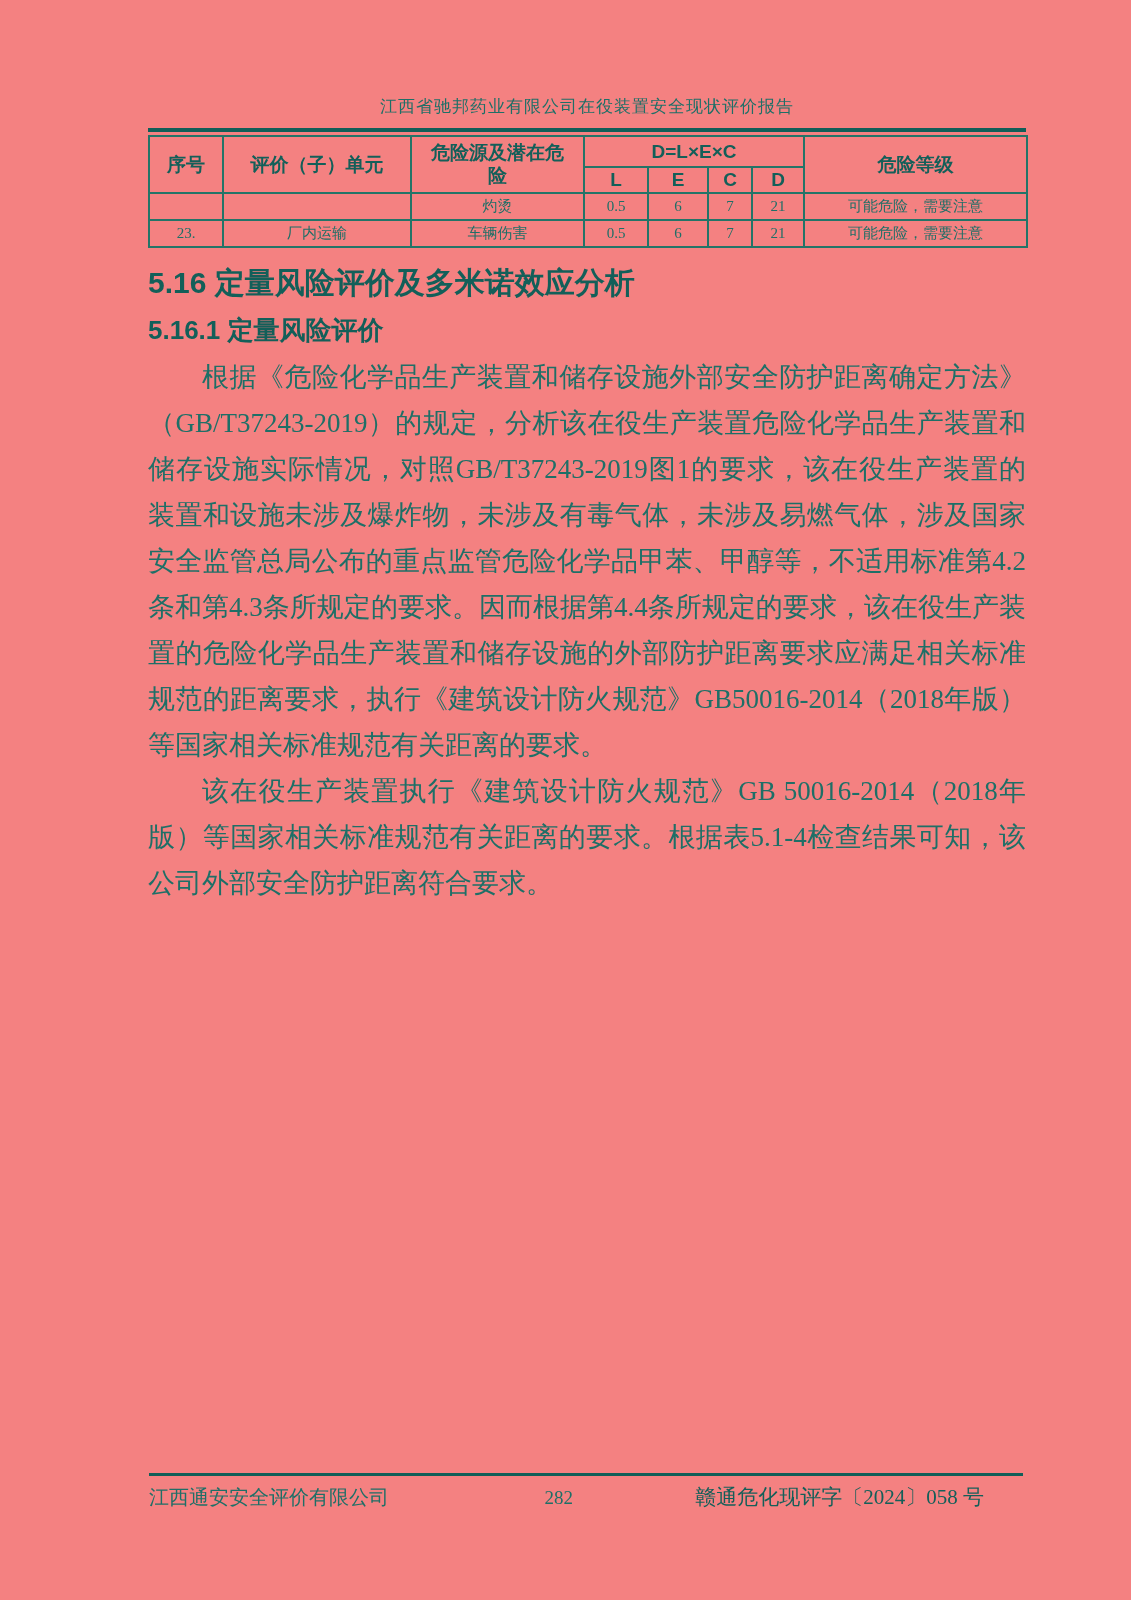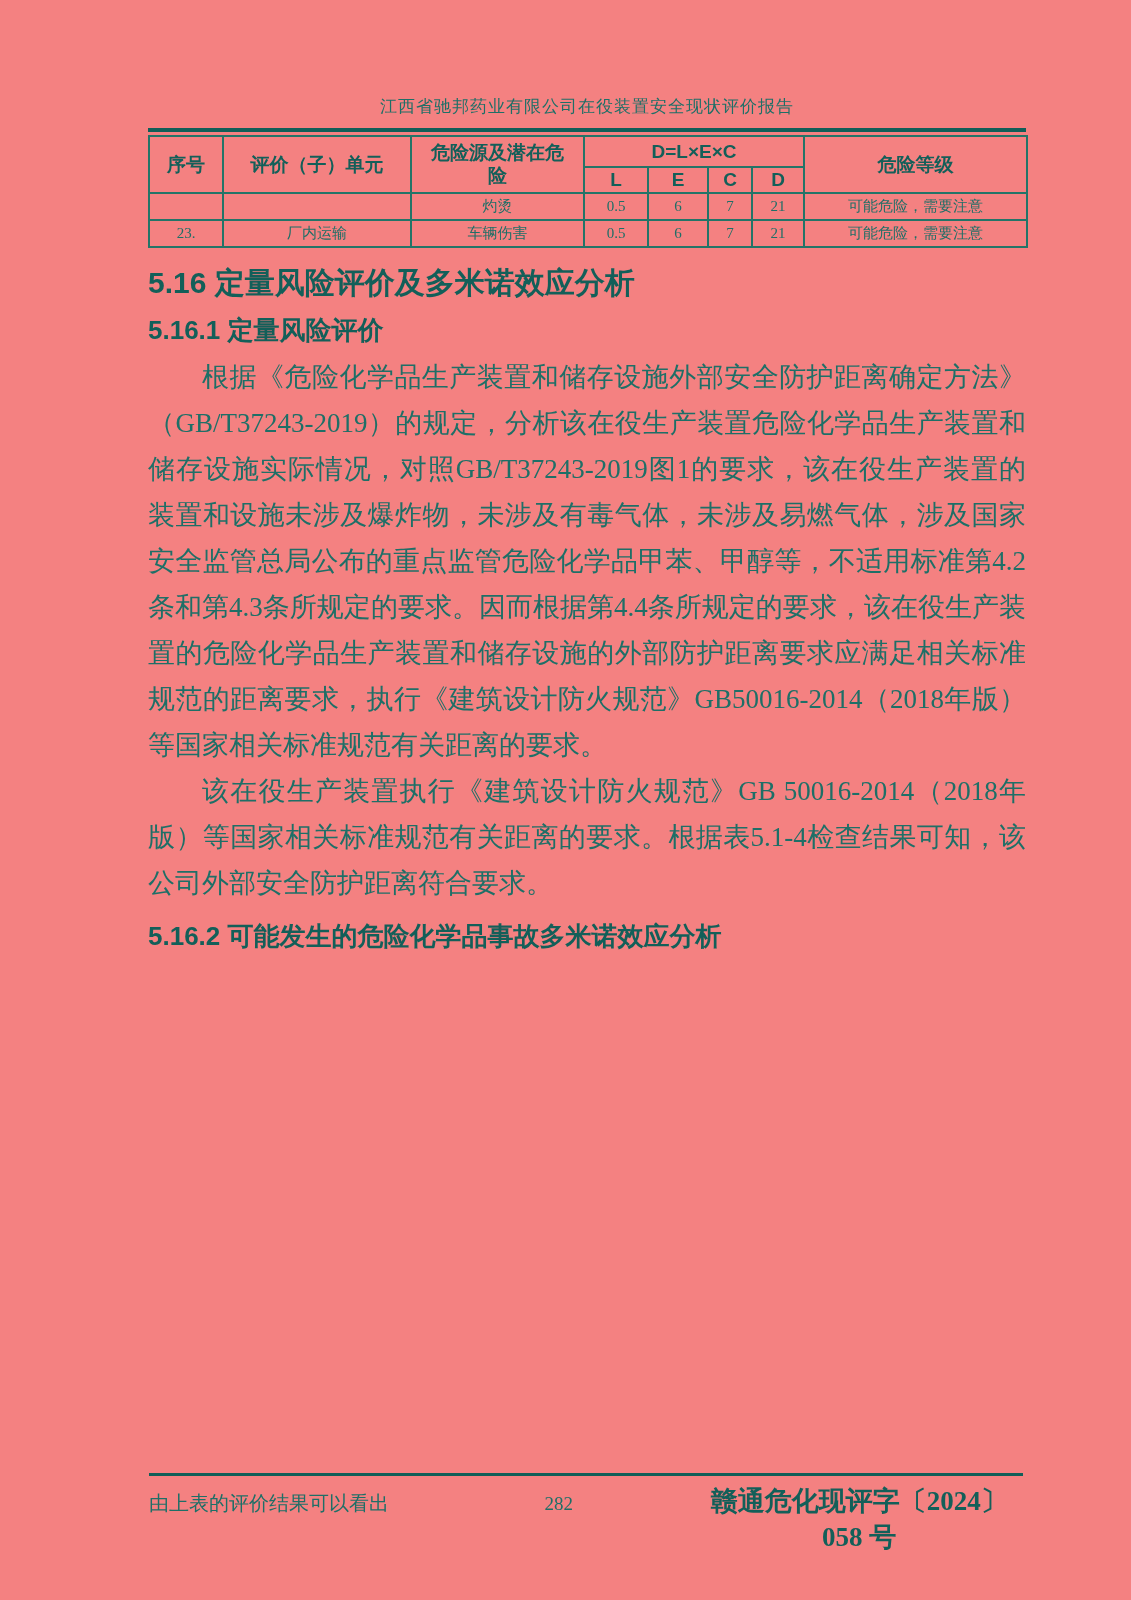--- a/index.html
+++ b/index.html
@@ -95,21 +95,21 @@
   }
   .footer-rule { height: 3px; background: var(--rule); }
   .footer-row {
     margin-top: 7px;
     display: flex;
     align-items: baseline;
     font-size: 20px;
   }
   .footer-company { flex: 1; text-align: left; }
   .footer-page { flex: 1; text-align: center; font-size: 19px; }
-  .footer-doc { flex: 1.2; text-align: center; font-weight: bold; font-size: 27px; color: var(--ink-dark); }
+  .footer-doc { flex: 1.2; text-align: left; font-weight: normal; font-size: 21px; color: var(--ink-dark); }
 </style>
 </head>
 <body>
 
 <div class="content">
 
   <div class="doc-title">江西省驰邦药业有限公司在役装置安全现状评价报告</div>
   <div class="title-rule"></div>
 
   <table class="risk-table">
@@ -160,25 +160,24 @@
   </tbody>
     </table>
 
 
   <div class="h-major">5.16 定量风险评价及多米诺效应分析</div>
   <div class="h-minor">5.16.1 定量风险评价</div>
 
   <p class="body-para">根据《危险化学品生产装置和储存设施外部安全防护距离确定方法》（GB/T37243-2019）的规定，分析该在役生产装置危险化学品生产装置和储存设施实际情况，对照GB/T37243-2019图1的要求，该在役生产装置的装置和设施未涉及爆炸物，未涉及有毒气体，未涉及易燃气体，涉及国家安全监管总局公布的重点监管危险化学品甲苯、甲醇等，不适用标准第4.2条和第4.3条所规定的要求。因而根据第4.4条所规定的要求，该在役生产装置的危险化学品生产装置和储存设施的外部防护距离要求应满足相关标准规范的距离要求，执行《建筑设计防火规范》GB50016-2014（2018年版）等国家相关标准规范有关距离的要求。</p>
   <p class="body-para">该在役生产装置执行《建筑设计防火规范》GB 50016-2014（2018年版）等国家相关标准规范有关距离的要求。根据表5.1-4检查结果可知，该公司外部安全防护距离符合要求。</p>
 
-  <div class="h-minor" style="margin-top:12px">5.16.2 可能发生的危险化学品事故多米诺效应分析</div>
 
 
 </div>
 
 <div class="footer">
   <div class="footer-rule"></div>
   <div class="footer-row">
-    <span class="footer-company">由上表的评价结果可以看出</span>
+    <span class="footer-company">江西通安安全评价有限公司</span>
     <span class="footer-page">282</span>
     <span class="footer-doc">赣通危化现评字〔2024〕058 号</span>
   </div>
 </div>
 
 </body></html>

